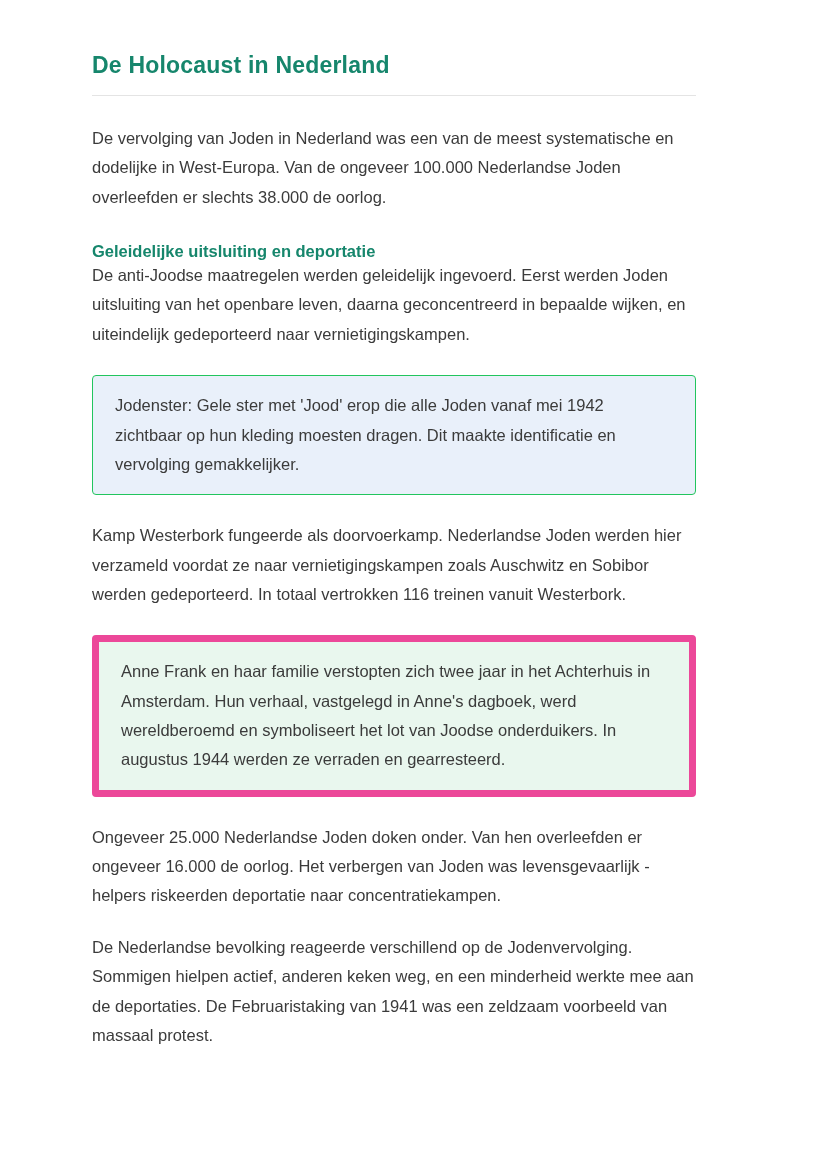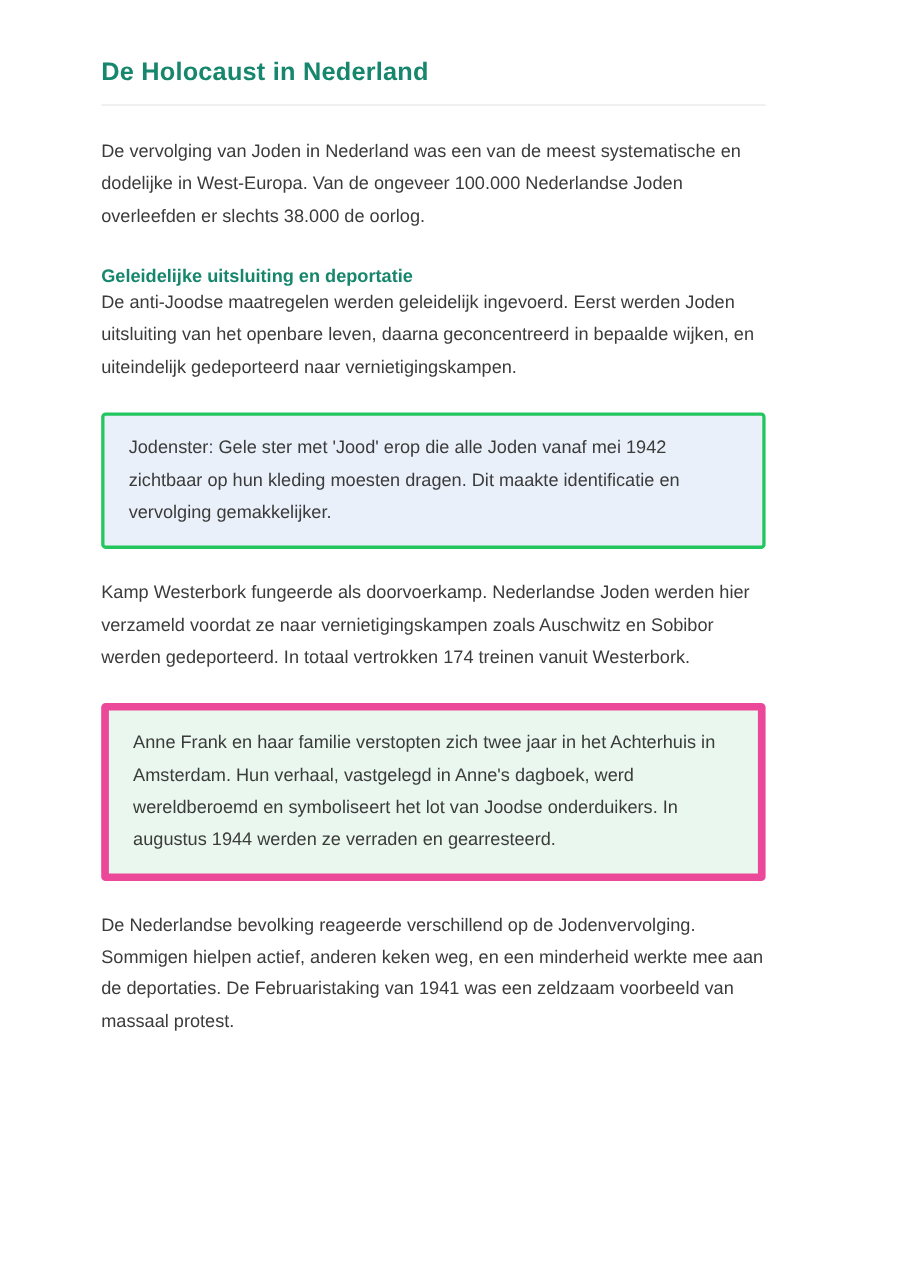--- a/index.html
+++ b/index.html
@@ -59,21 +59,21 @@
   }
 
   .callout p {
     font-size: 16.5px;
     line-height: 1.78;
     color: #3b3b3b;
   }
 
   .callout-blue {
     background: #e9f0fa;
-    border: 3px solid #22c55e;
+    border: 1px solid #22c55e;
   }
 
   .callout-green {
     background: #e9f7ee;
     border: 7px solid #ec4899;
   }
 </style>
 </head>
 <body>
 
@@ -86,22 +86,23 @@
   <p class="body-paragraph">De vervolging van Joden in Nederland was een van de meest systematische en dodelijke in West-Europa. Van de ongeveer 100.000 Nederlandse Joden overleefden er slechts 38.000 de oorlog.</p>
 
   <h2 class="section-heading">Geleidelijke uitsluiting en deportatie</h2>
 
   <p class="body-paragraph">De anti-Joodse maatregelen werden geleidelijk ingevoerd. Eerst werden Joden uitsluiting van het openbare leven, daarna geconcentreerd in bepaalde wijken, en uiteindelijk gedeporteerd naar vernietigingskampen.</p>
 
   <aside class="callout callout-blue">
     <p>Jodenster: Gele ster met 'Jood' erop die alle Joden vanaf mei 1942 zichtbaar op hun kleding moesten dragen. Dit maakte identificatie en vervolging gemakkelijker.</p>
   </aside>
 
-  <p class="body-paragraph">Kamp Westerbork fungeerde als doorvoerkamp. Nederlandse Joden werden hier verzameld voordat ze naar vernietigingskampen zoals Auschwitz en Sobibor werden gedeporteerd. In totaal vertrokken 174 treinen vanuit Westerbork.</p>
+  <p class="body-paragraph">Kamp Westerbork fungeerde als doorvoerkamp. Nederlandse Joden werden hier verzameld voordat ze naar vernietigingskampen zoals Auschwitz en Sobibor werden gedeporteerd. In totaal vertrokken 116 treinen vanuit Westerbork.</p>
 
   <aside class="callout callout-green">
     <p>Anne Frank en haar familie verstopten zich twee jaar in het Achterhuis in Amsterdam. Hun verhaal, vastgelegd in Anne's dagboek, werd wereldberoemd en symboliseert het lot van Joodse onderduikers. In augustus 1944 werden ze verraden en gearresteerd.</p>
   </aside>
 
+  <p class="body-paragraph">Ongeveer 25.000 Nederlandse Joden doken onder. Van hen overleefden er ongeveer 16.000 de oorlog. Het verbergen van Joden was levensgevaarlijk - helpers riskeerden deportatie naar concentratiekampen.</p>
 
   <p class="body-paragraph">De Nederlandse bevolking reageerde verschillend op de Jodenvervolging. Sommigen hielpen actief, anderen keken weg, en een minderheid werkte mee aan de deportaties. De Februaristaking van 1941 was een zeldzaam voorbeeld van massaal protest.</p>
 
 </main>
 
 </body></html>

